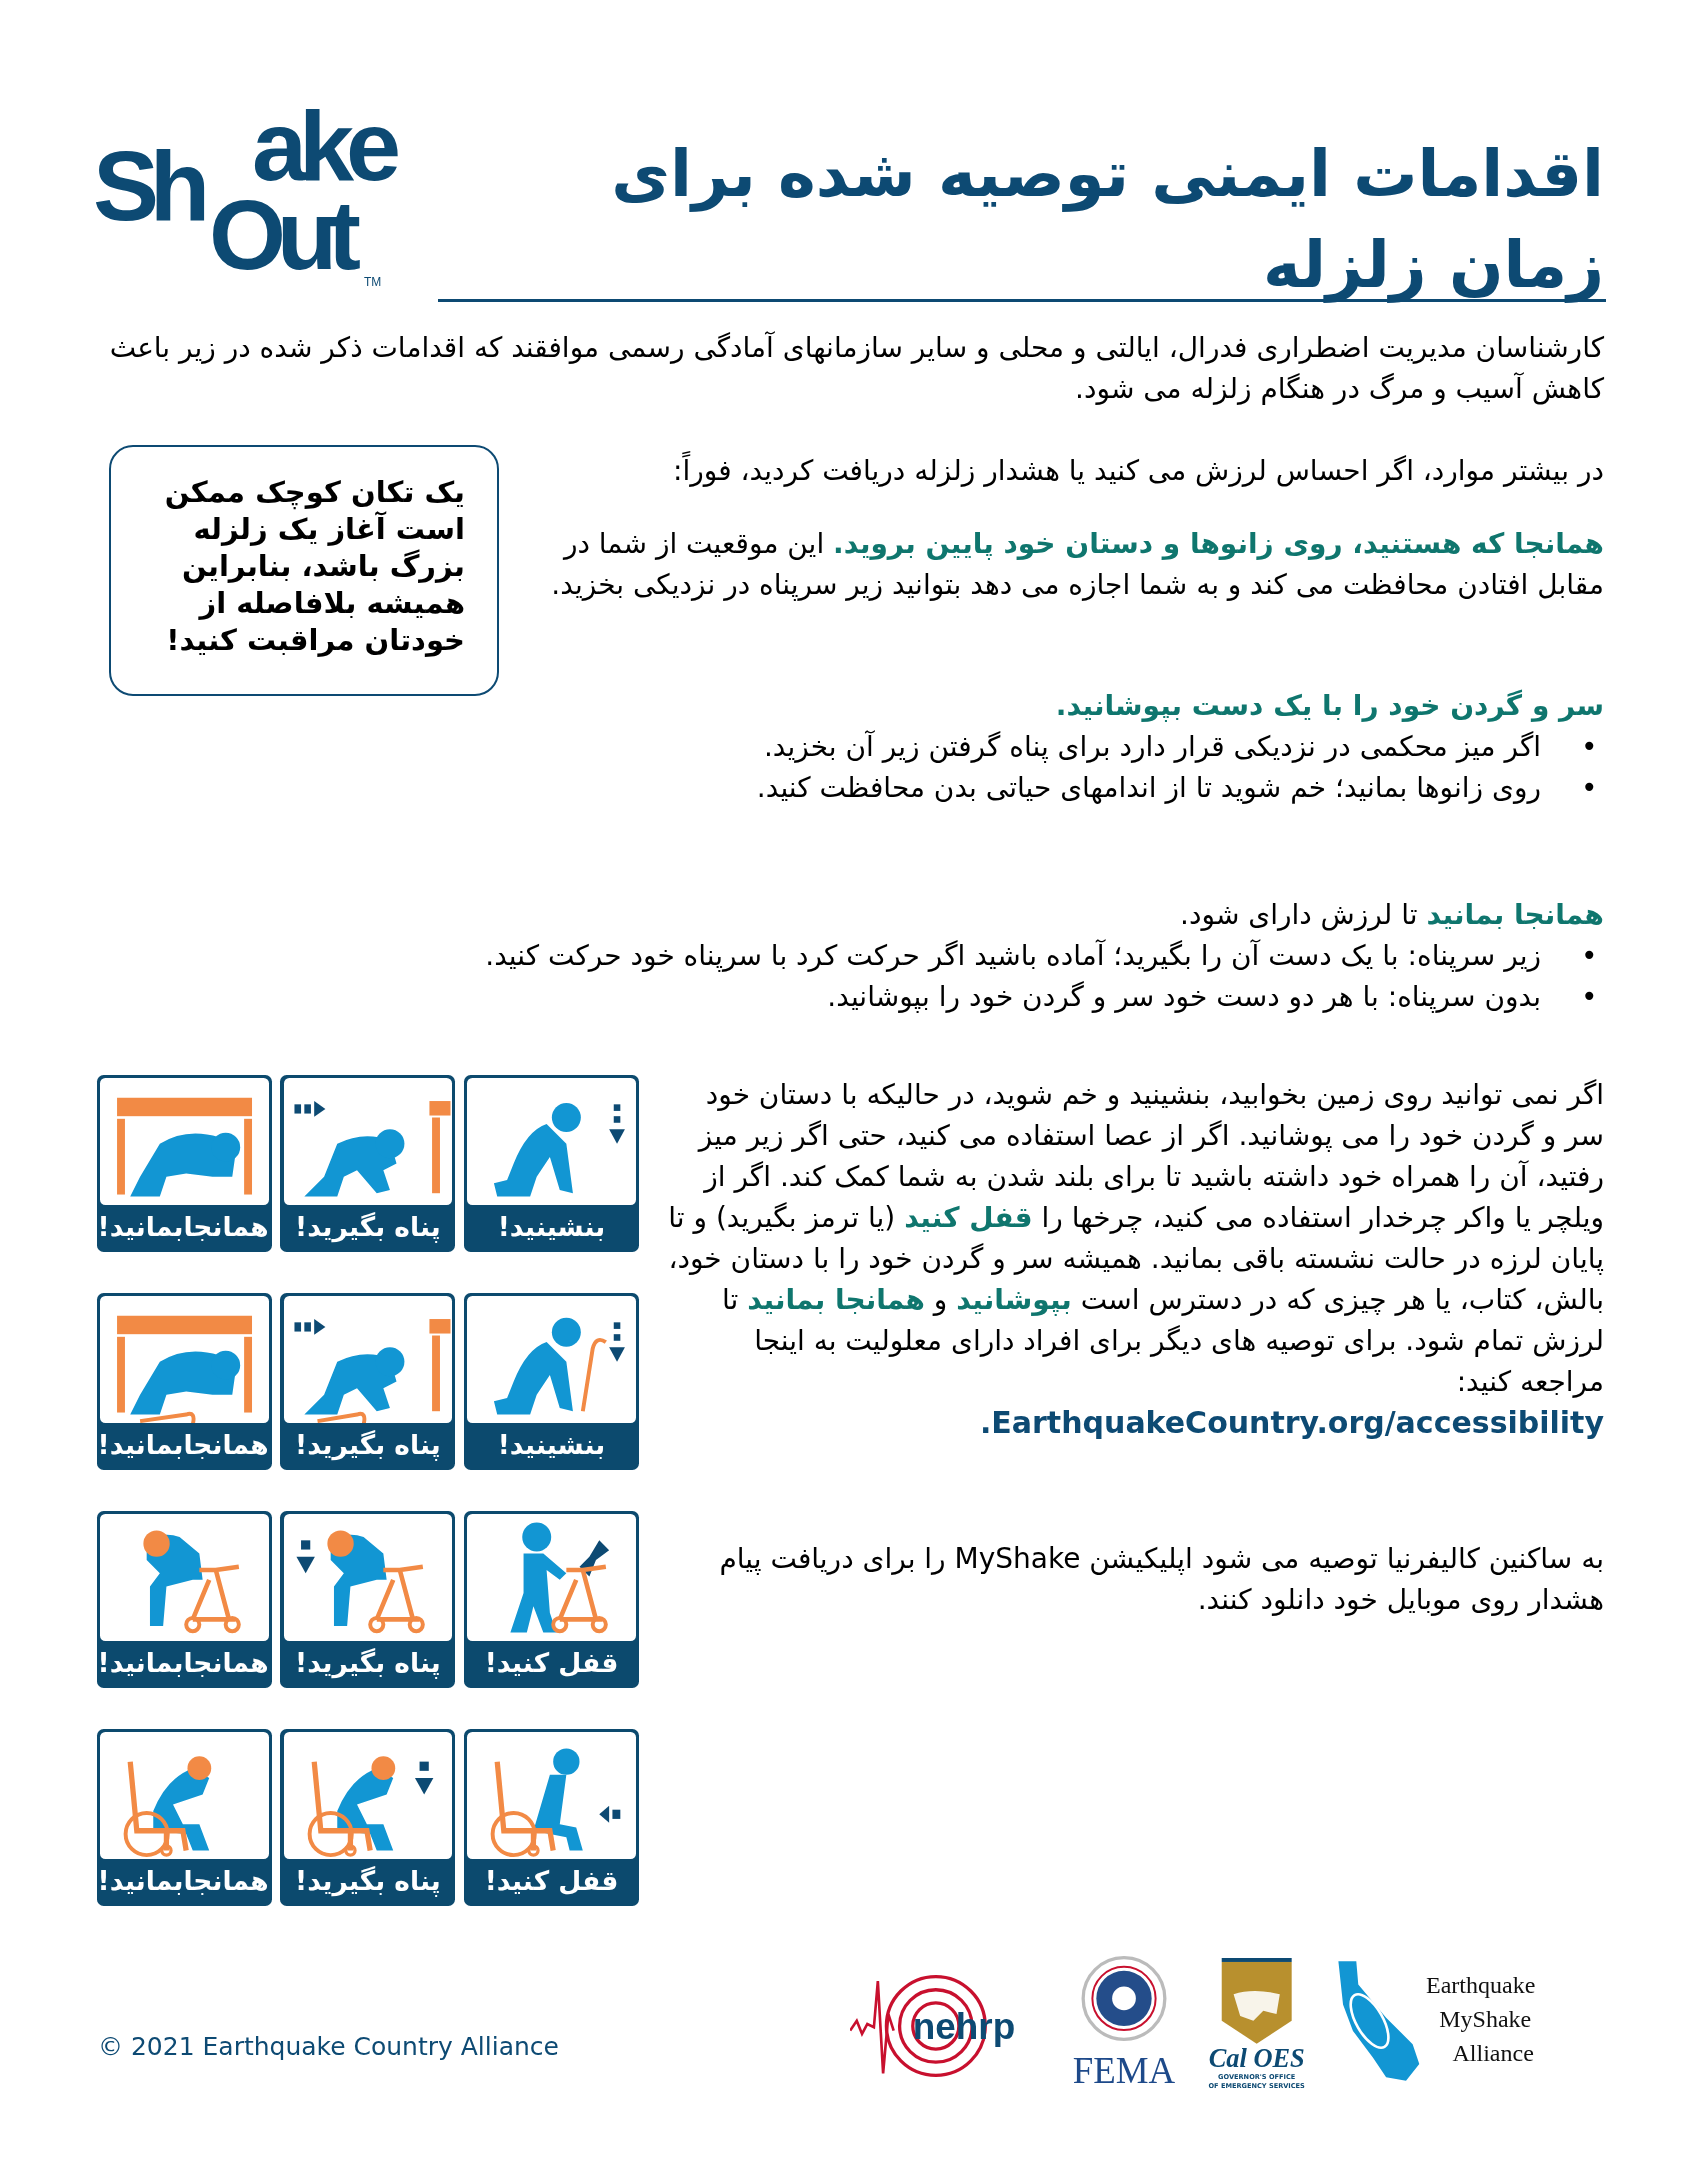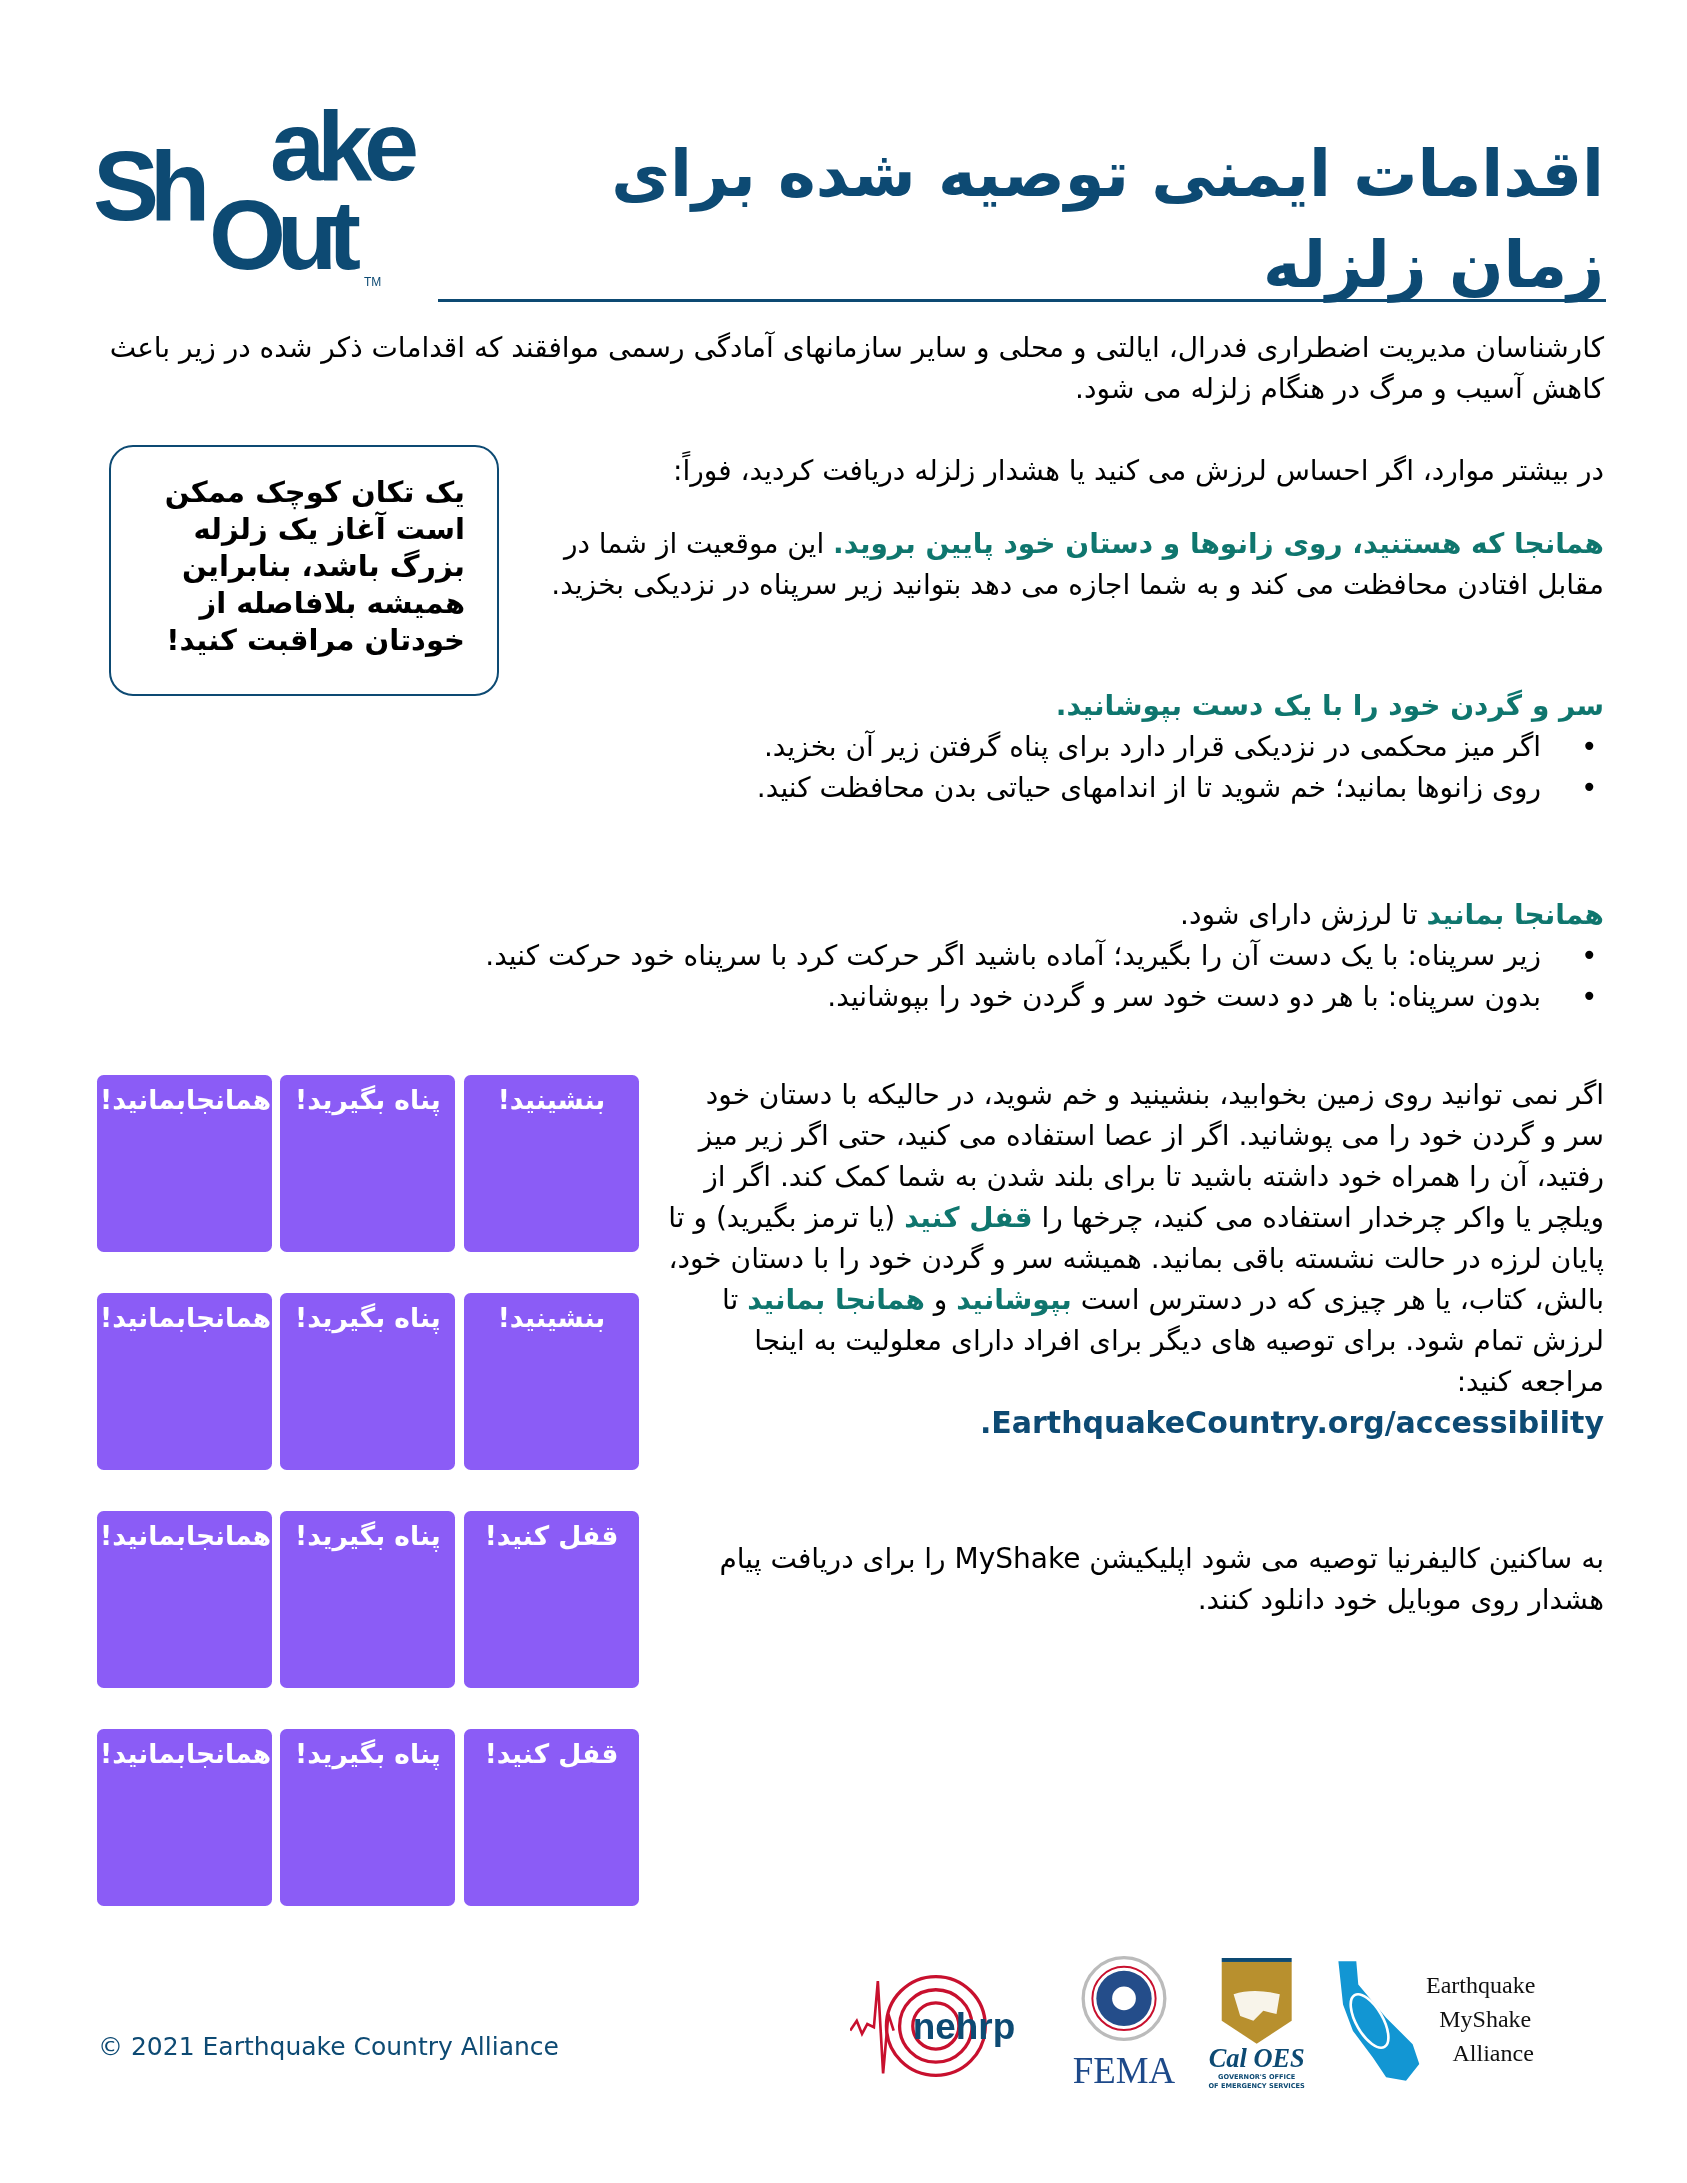--- a/index.html
+++ b/index.html
@@ -3,21 +3,21 @@
 <meta charset="utf-8">
 <style>
   html, body { margin:0; padding:0; background:#ffffff; }
   body { width:1687px; height:2183px; position:relative; overflow:hidden;
          font-family:"DejaVu Sans", sans-serif; color:#000; }
   .abs { position:absolute; }
   
   .logo { left:93px; top:96px; width:298px; height:192px; color:#0d4a73;
           font-family:"Liberation Sans", sans-serif; font-weight:bold; }
   .logo .sh { position:absolute; left:0; top:40px; font-size:99px; letter-spacing:-9.3px; line-height:1; }
-  .logo .ke { position:absolute; left:159px; top:0; font-size:99px; letter-spacing:-8px; line-height:1;margin-left:18px; }
+  .logo .ke { position:absolute; left:159px; top:0; font-size:99px; letter-spacing:-8px; line-height:1; }
   .logo .out { position:absolute; left:116px; top:89px; font-size:99px; letter-spacing:-9.3px; line-height:1; }
   .logo .tm { position:absolute; left:271px; top:179px; font-size:12px; font-weight:normal; }
   
   .title { right:83px; top:129px; width:1158px; direction:rtl; text-align:right;
            font-size:64px; font-weight:bold; color:#0d4a73; line-height:91px; }
   .title-rule { left:438px; top:299px; width:1168px; height:3.3px; background:#0d4a73; }
   .rtl { direction:rtl; text-align:right; }
   .body-text { font-size:28px; line-height:41px; }
   .intro { right:83px; top:327px; width:1522px; }
   .callout { left:109px; top:445px; width:390px; height:251px; border:2.6px solid #0d4a73;
@@ -30,22 +30,22 @@
   .sec3 { right:83px; top:894px; width:1389px; }
   ul.bul { margin:0; padding:0 0 0 0; list-style:none; }
   ul.bul li { position:relative; padding-right:63px; }
   ul.bul li::before { content:"•"; position:absolute; right:6.6px; top:0; }
   .p-access { right:83px; top:1055px; width:939px;margin-top:19px; }
   .p-access a, .link { color:#0d4a73; font-weight:bold; text-decoration:none; }
   .p-myshake { right:83px; top:1538px; width:939px; }
   
   .grid { left:96px; top:1075px; width:543px; }
   .row { display:flex; flex-direction:row-reverse; gap:8.6px; margin-bottom:41px; }
-  .tile { width:175px; height:177px; background:#8b5cf6; border-radius:6.6px; box-sizing:border-box;
-          padding:3.3px; display:flex; flex-direction:row; }
+  .tile { width:175px; height:177px; background:#0c4a6e; border-radius:6.6px; box-sizing:border-box;
+          padding:3.3px; display:flex; flex-direction:column; }
   .tile .pic { height:127px; background:#fff; border-radius:5.3px; position:relative; overflow:hidden; }
   .tile .lab { flex:1; color:#fff; font-weight:bold; font-size:26.5px; text-align:center;
                direction:rtl; line-height:44px; white-space:nowrap; }
   .tile svg { position:absolute; left:0; top:0; width:100%; height:100%; }
   
   .copyright { left:98px; top:2032px; font-size:25px; color:#0d4a73; font-family:"DejaVu Sans", sans-serif; }
   .logos { left:850px; top:1945px; width:767px; height:142px; }
   .logos > div { position:absolute; }
   .eca-text { font-family:Liberation Serif, serif; font-size:24px; line-height:34px; color:#111; }
 </style>

